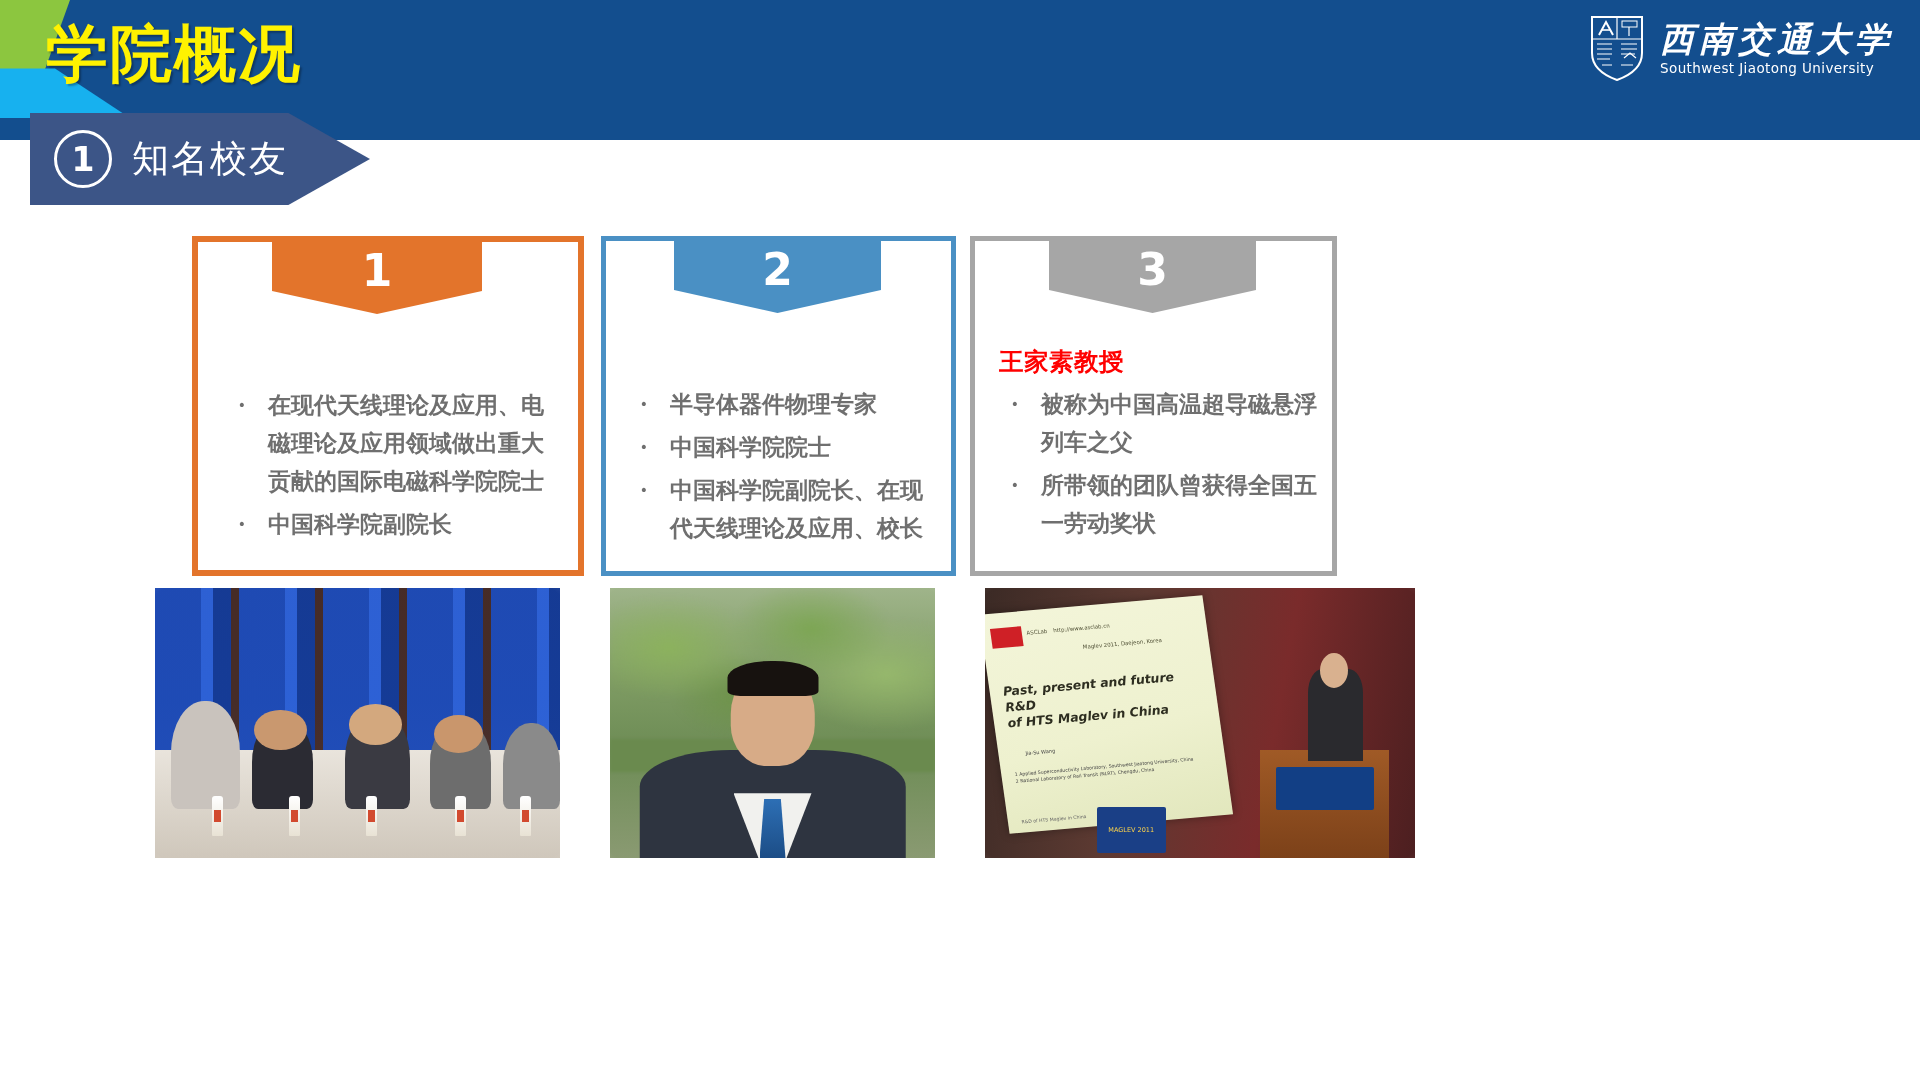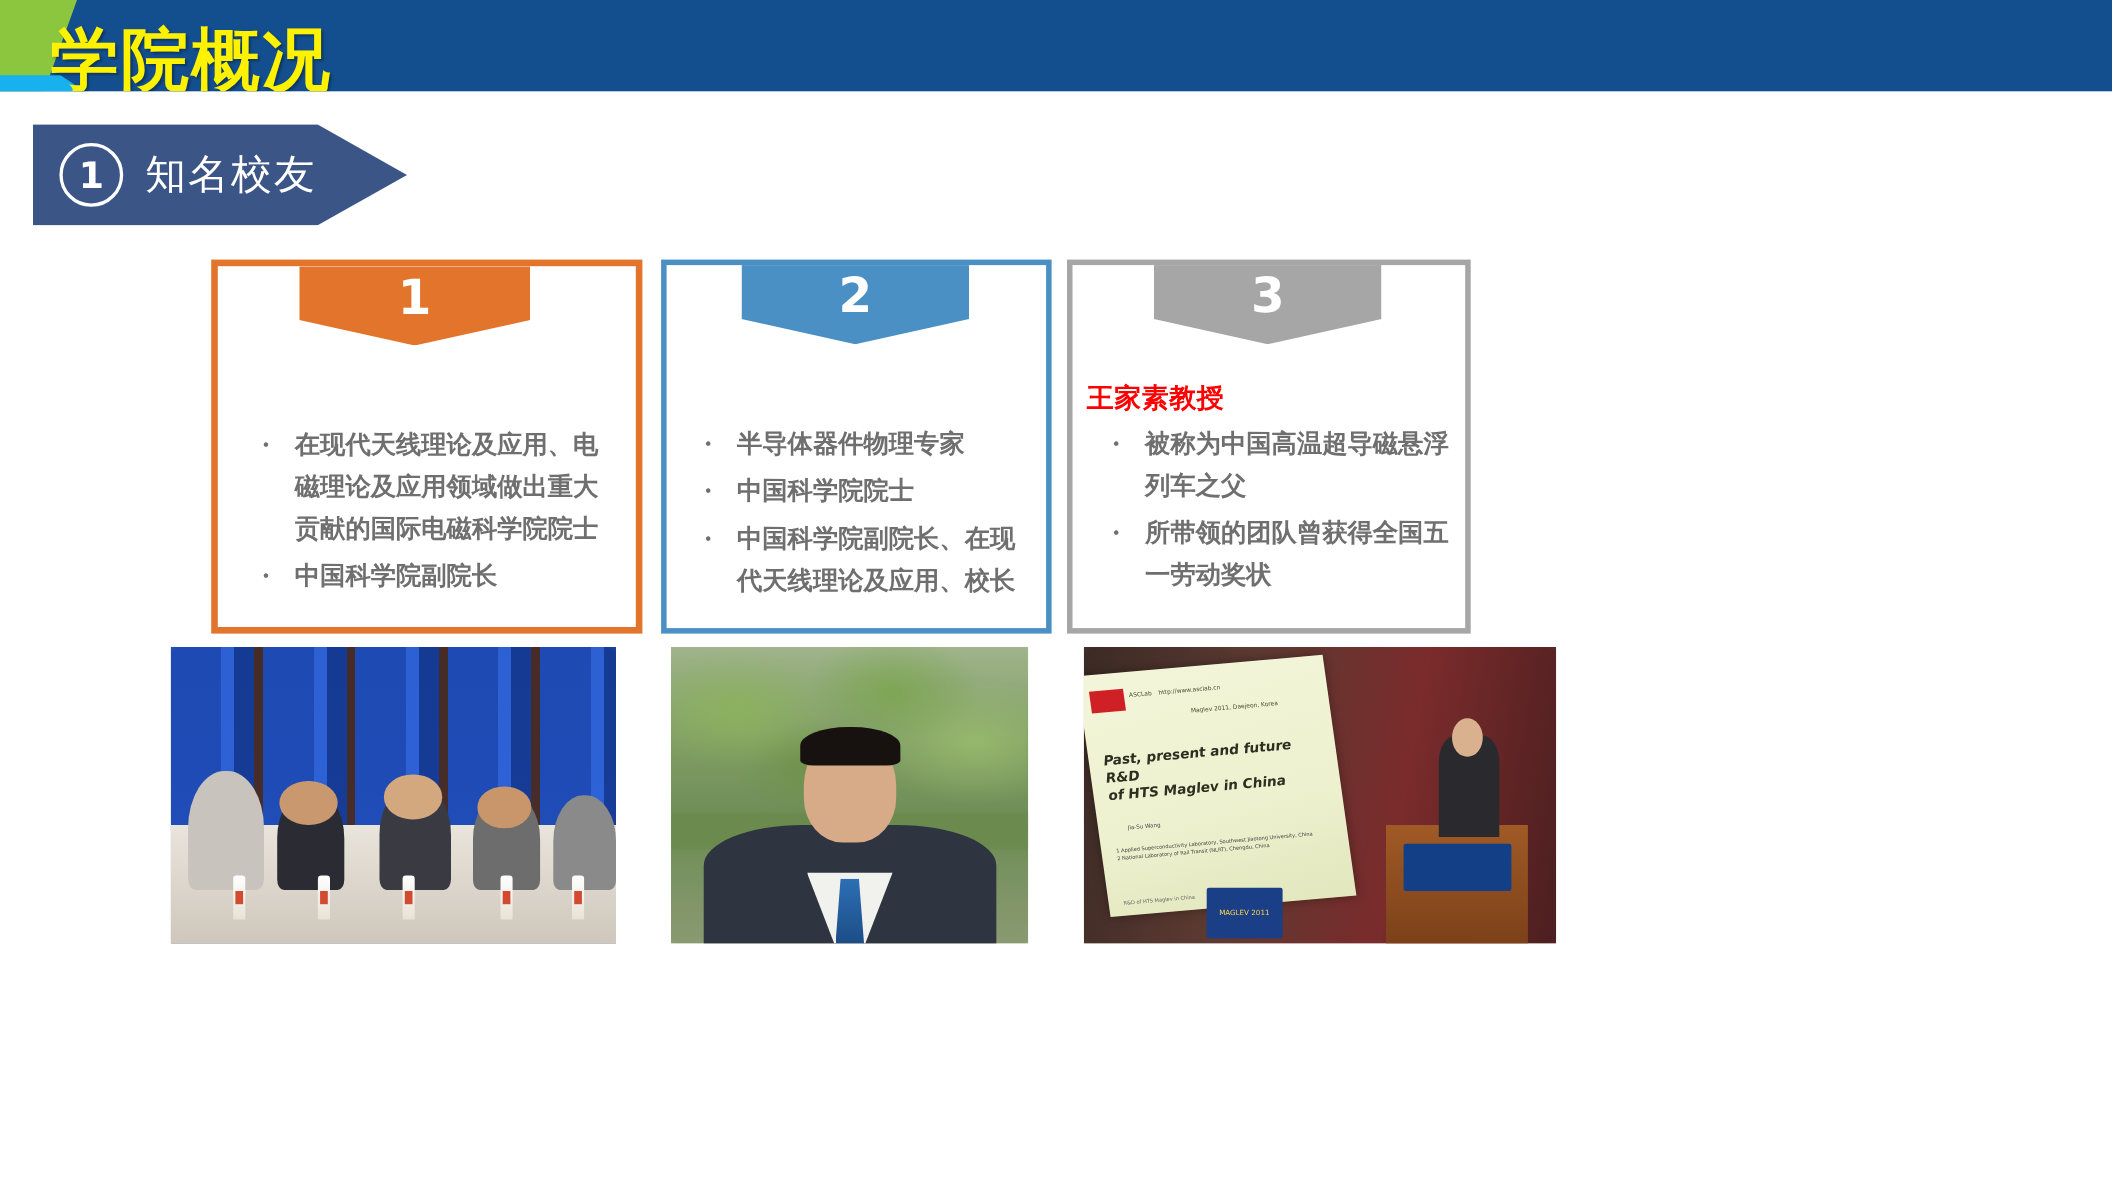--- a/index.html
+++ b/index.html
@@ -5,21 +5,21 @@
   * { margin:0; padding:0; box-sizing:border-box; }
   html,body { width:1920px; height:1080px; overflow:hidden; }
   body {
     font-family:"DejaVu Sans","Liberation Sans",sans-serif;
     background:#ffffff;
     position:relative;
   }
 
   
   .header {
-    position:absolute; left:0; top:0; width:1920px; height:83px;
+    position:absolute; left:0; top:0; width:1920px; height:140px;
     background:#134e8e;
     overflow:hidden;
   }
   .hdr-green {
     position:absolute; left:-20px; top:0; width:125px; height:118px;
     background:#8cc63f;
     clip-path:polygon(0 0, 72% 0, 38% 100%, 0 100%);
   }
   .hdr-cyan {
     position:absolute; left:-20px; top:0; width:150px; height:118px;
@@ -94,21 +94,21 @@
   .c2 .num-banner { left:68px;  width:207px; background:#4a90c4; }
   .c3 .num-banner { left:74px;  width:207px; background:#a6a6a6; }
 
   .card-name {
     position:absolute; left:0; right:0;
     color:#ff0000; font-size:24.5px; font-weight:bold;
     letter-spacing:.5px; white-space:nowrap;
   }
   .c1 .card-name { top:104px; padding-left:48px; }
   .c2 .card-name { top:104px; padding-left:17px; }
-  .c3 .card-name { top:104px; padding-left:13px; }
+  .c3 .card-name { top:104px; padding-left:24px; }
 
   .bullets { position:absolute; left:0; right:0; }
   .c1 .bullets { top:144px; padding:0 16px 0 40px; }
   .c2 .bullets { top:144px; padding:0 14px 0 34px; }
   .c3 .bullets { top:144px; padding:0 10px 0 36px; }
 
   .bullet {
     display:flex; align-items:flex-start;
     color:#6f6f6f; font-size:23px; line-height:38px;
     margin-bottom:5px;
@@ -200,20 +200,39 @@
     color:#ffd44a; font-size:6.5px; font-weight:normal; }
 </style>
 </head>
 <body>
 
 <div class="header">
   <div class="hdr-green"></div>
   <div class="hdr-cyan"></div>
   <div class="hdr-title">学院概况</div>
 
+  <div class="logo-wrap">
+    <svg class="crest" viewBox="0 0 58 70">
+      <path d="M4 4 H54 V40 Q54 58 29 67 Q4 58 4 40 Z" fill="none" stroke="#ffffff" stroke-width="2"></path>
+      <line x1="4" y1="26" x2="54" y2="26" stroke="#ffffff" stroke-width="1.2"></line>
+      <line x1="29" y1="4" x2="29" y2="26" stroke="#ffffff" stroke-width="1.2"></line>
+      <path d="M11 22 L18 9 L25 22" fill="none" stroke="#ffffff" stroke-width="2"></path>
+      <line x1="14" y1="17" x2="22" y2="17" stroke="#ffffff" stroke-width="1.6"></line>
+      <rect x="34" y="8" width="15" height="6" fill="none" stroke="#ffffff" stroke-width="1"></rect>
+      <line x1="41" y1="14" x2="41" y2="23" stroke="#ffffff" stroke-width="1.2"></line>
+      <path d="M9 31 h15 M9 36 h15 M9 41 h15 M9 46 h13" stroke="#ffffff" stroke-width="1.1"></path>
+      <path d="M33 31 h16 M33 36 h16 M33 41 h14" stroke="#ffffff" stroke-width="1.1"></path>
+      <path d="M36 45 l6 -5 l6 5" fill="none" stroke="#ffffff" stroke-width="1.2"></path>
+      <path d="M14 52 h10 M33 52 h12" stroke="#ffffff" stroke-width="1"></path>
+    </svg>
+    <div class="logo-text">
+      <div class="logo-cn">西南交通大学</div>
+      <div class="logo-en">Southwest Jiaotong University</div>
+    </div>
+  </div>
 </div>
 
 <div class="section-banner">
   <div class="sec-num">1</div>
   <div class="sec-label">知名校友</div>
 </div>
 
 <div class="cards">
 
   <div class="card c1">

